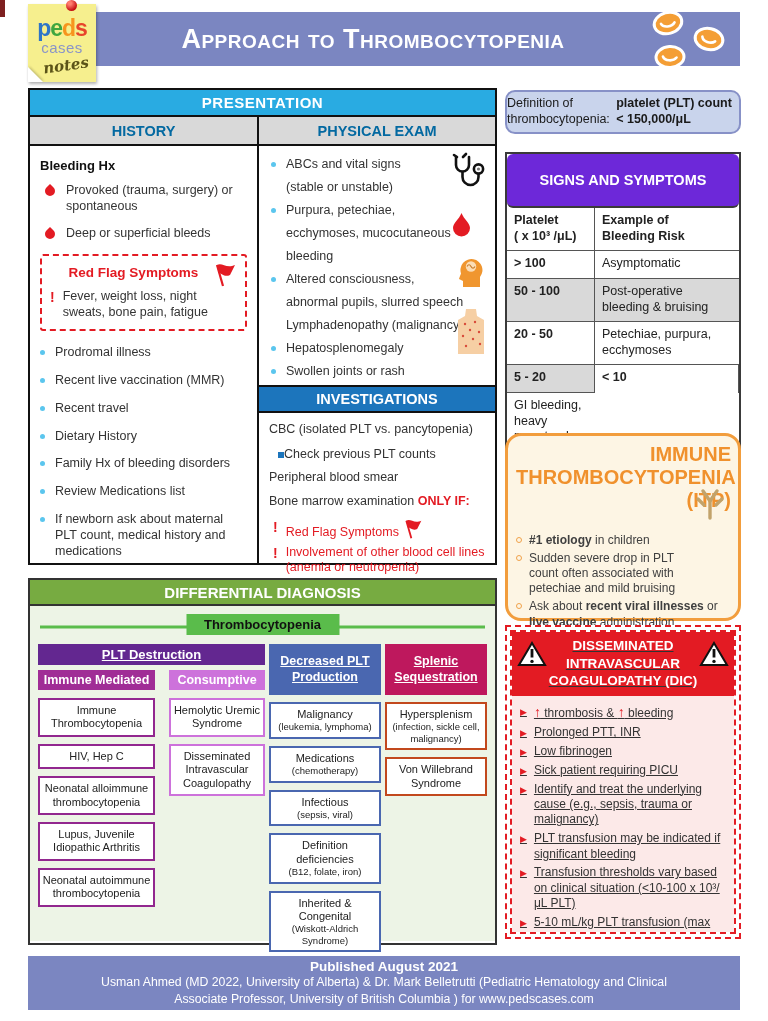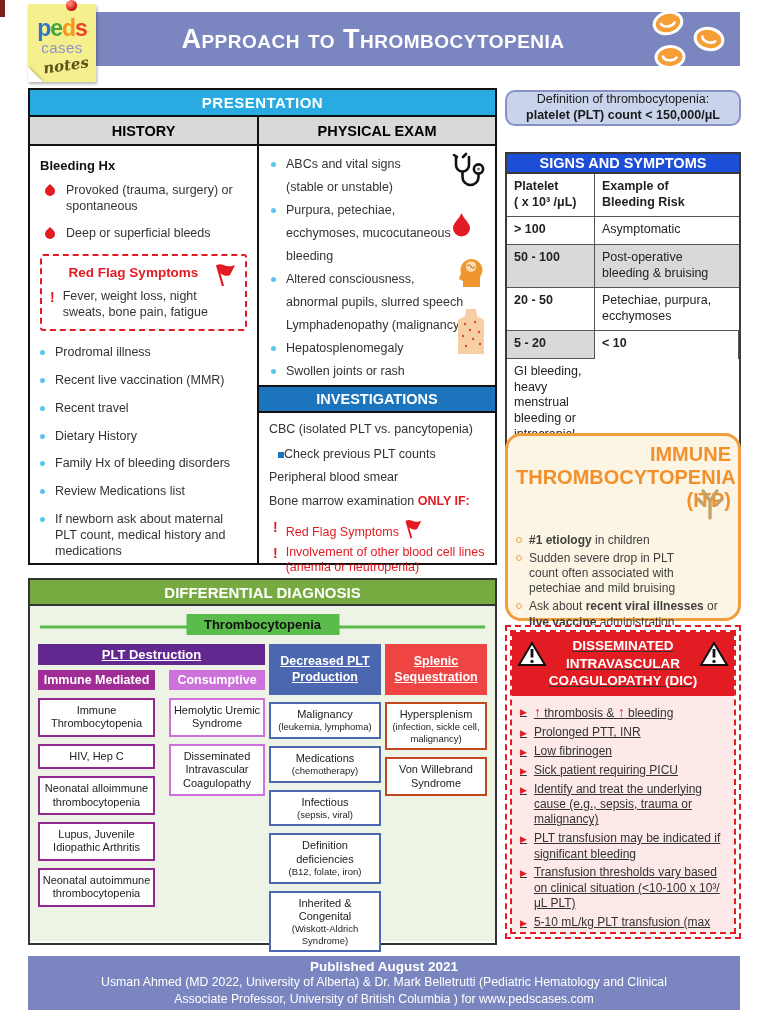--- a/index.html
+++ b/index.html
@@ -26,21 +26,21 @@
                letter-spacing:-1px; line-height:1; }
   .logo-cases { text-align:center; font-size:15px; color:#8A94C8; letter-spacing:.5px; line-height:1.1; }
   .logo-notes { text-align:right; padding-right:7px; font-family:"DejaVu Serif", serif; font-style:italic;
                 font-weight:bold; font-size:15px; color:#5B5318; transform:rotate(-8deg); }
 
   
   .pres { position:absolute; left:28px; top:88px; width:469px; height:477px; border:2px solid #111; background:#fff; }
   .pres-hdr { height:27px; background:#29ABE2; border-bottom:2px solid #111; color:#fff; font-weight:bold;
               font-size:15px; display:flex; align-items:center; justify-content:center; letter-spacing:.5px; }
   .pres-cols-hdr { display:flex; height:29px; border-bottom:2px solid #111; background:#D9D9D9;
-                   font-weight:bold; font-size:14.5px; color:#000000; }
+                   font-weight:bold; font-size:14.5px; color:#0369a1; }
   .hc { display:flex; align-items:center; justify-content:center; }
   .hc-left { width:229px; border-right:2px solid #111; }
   .hc-right { flex:1; }
   .pres-body { display:flex; height:417px; }
   .col-history { width:229px; border-right:2px solid #111; padding:12px 10px 6px 10px; font-size:12.5px; }
   .col-pe { flex:1; display:flex; flex-direction:column; }
 
   .bleeding-title { font-weight:bold; font-size:13px; color:#111; margin-bottom:9px; }
   .drop-item { display:flex; gap:11px; margin:0 0 10px 5px; line-height:1.3; }
   .drop-glyph { flex:none; width:10px; height:10px; background:#E31B23; border-radius:0 50% 50% 50%;
@@ -69,28 +69,28 @@
              font-weight:bold; font-size:14.5px; text-align:center; padding:4px 0; }
   .inv-content { padding:9px 8px 4px 10px; font-size:12.5px; }
   .inv-line { margin-bottom:9px; line-height:1.25; }
   .inv-bullet { display:flex; margin:0 0 9px 9px; }
   .sq { flex:none; width:6px; height:6px; background:#1C75BC; margin-top:5px; }
   .inv-red { color:#E31B23; font-weight:bold; }
   .warn { display:flex; gap:8px; color:#E31B23; margin:0 0 5px 4px; line-height:1.2; }
   .warn-flag { vertical-align:-3px; margin-left:4px; }
 
   
-  .defbox { position:absolute; left:505px; top:90px; width:236px; height:36px; background:#C9D4EC;
-            border:2px solid #8791C7; border-radius:10px; display:flex; flex-direction:column;
+  .defbox { position:absolute; left:505px; top:90px; width:236px; height:44px; background:#C9D4EC;
+            border:2px solid #8791C7; border-radius:10px; display:flex; flex-direction:row;
             align-items:center; justify-content:center; font-size:12.5px; color:#1a1a1a; line-height:1.25; }
   .def-l2 { font-weight:bold; }
 
   .sstable { position:absolute; left:505px; top:152px; width:236px; border:2px solid #3a3a3a; background:#fff; }
-  .ss-hdr { background:#1d4ed8; color:#fff; font-weight:bold; font-size:14.5px; text-align:center;
-            padding:1px 0; border-bottom:2px solid #3a3a3a; }
+  .ss-hdr { background:#6d28d9; color:#fff; font-weight:bold; font-size:14.5px; text-align:center;
+            padding:18px 0; border-bottom:2px solid #3a3a3a;border-radius:6px; }
   .ss-grid { display:grid; grid-template-columns:88px 1fr; }
   .cell { padding:5px 6px 6px 7px; font-size:12.5px; line-height:1.25; border-bottom:1.5px solid #555; color:#222; }
   .c1 { border-right:1.5px solid #555; font-weight:bold; }
   .chead { font-weight:bold; }
   .rgray { background:#D9D9D9; }
   .rlast { border-bottom:none; }
 
   .itp { position:absolute; left:505px; top:433px; width:236px; height:188px; background:#FDF5E4;
          border:3px solid #F29D3D; border-radius:16px; padding:7px 7px 4px 8px; }
   .itp-title { color:#F0912D; font-weight:bold; font-size:20px; text-align:right; line-height:1.15; margin-bottom:21px; }
@@ -126,21 +126,21 @@
   .grp-sub { display:flex; gap:14px; margin-top:5px; }
   .sub-imm { background:#A02D96; width:117px; color:#fff; font-weight:bold; font-size:12.5px; text-align:center; padding:3px 0; }
   .sub-con { background:#CD72DB; flex:1; color:#fff; font-weight:bold; font-size:12.5px; text-align:center; padding:3px 0; }
   .grp-cols { display:flex; gap:14px; margin-top:8px; }
   .stack { display:flex; flex-direction:column; gap:7px; }
   .w-imm { width:117px; } .w-con { flex:1; }
   .col3 { width:112px; flex:none; display:flex; flex-direction:column; gap:7px; }
   .col4 { flex:1; display:flex; flex-direction:column; gap:7px; }
   .col-hdr2 { color:#fff; font-weight:bold; font-size:12.5px; text-align:center; text-decoration:underline;
               display:flex; align-items:center; justify-content:center; line-height:1.25; height:51px; padding:0 4px; }
-  .bg-prod { background:#4A67B0; } .bg-spl { background:#ef4444; }
+  .bg-prod { background:#4A67B0; } .bg-spl { background:#be185d; }
   .leaf { background:#fff; border:2px solid; text-align:center; padding:4px 2px; color:#222; }
   .leaf .main { display:block; font-size:11px; line-height:1.22; }
   .leaf .subt { display:block; font-size:9.5px; line-height:1.2; }
   .b-imm { border-color:#92278F; } .b-con { border-color:#CD72DB; }
   .b-prod { border-color:#4A67B0; } .b-spl { border-color:#C2481D; }
 
   
   .footer { position:absolute; left:28px; top:956px; width:712px; height:54px; background:#7B86C1;
             color:#fff; text-align:center; display:flex; flex-direction:column; justify-content:center; gap:1px; }
   .f1 { font-weight:bold; font-size:13.5px; }

